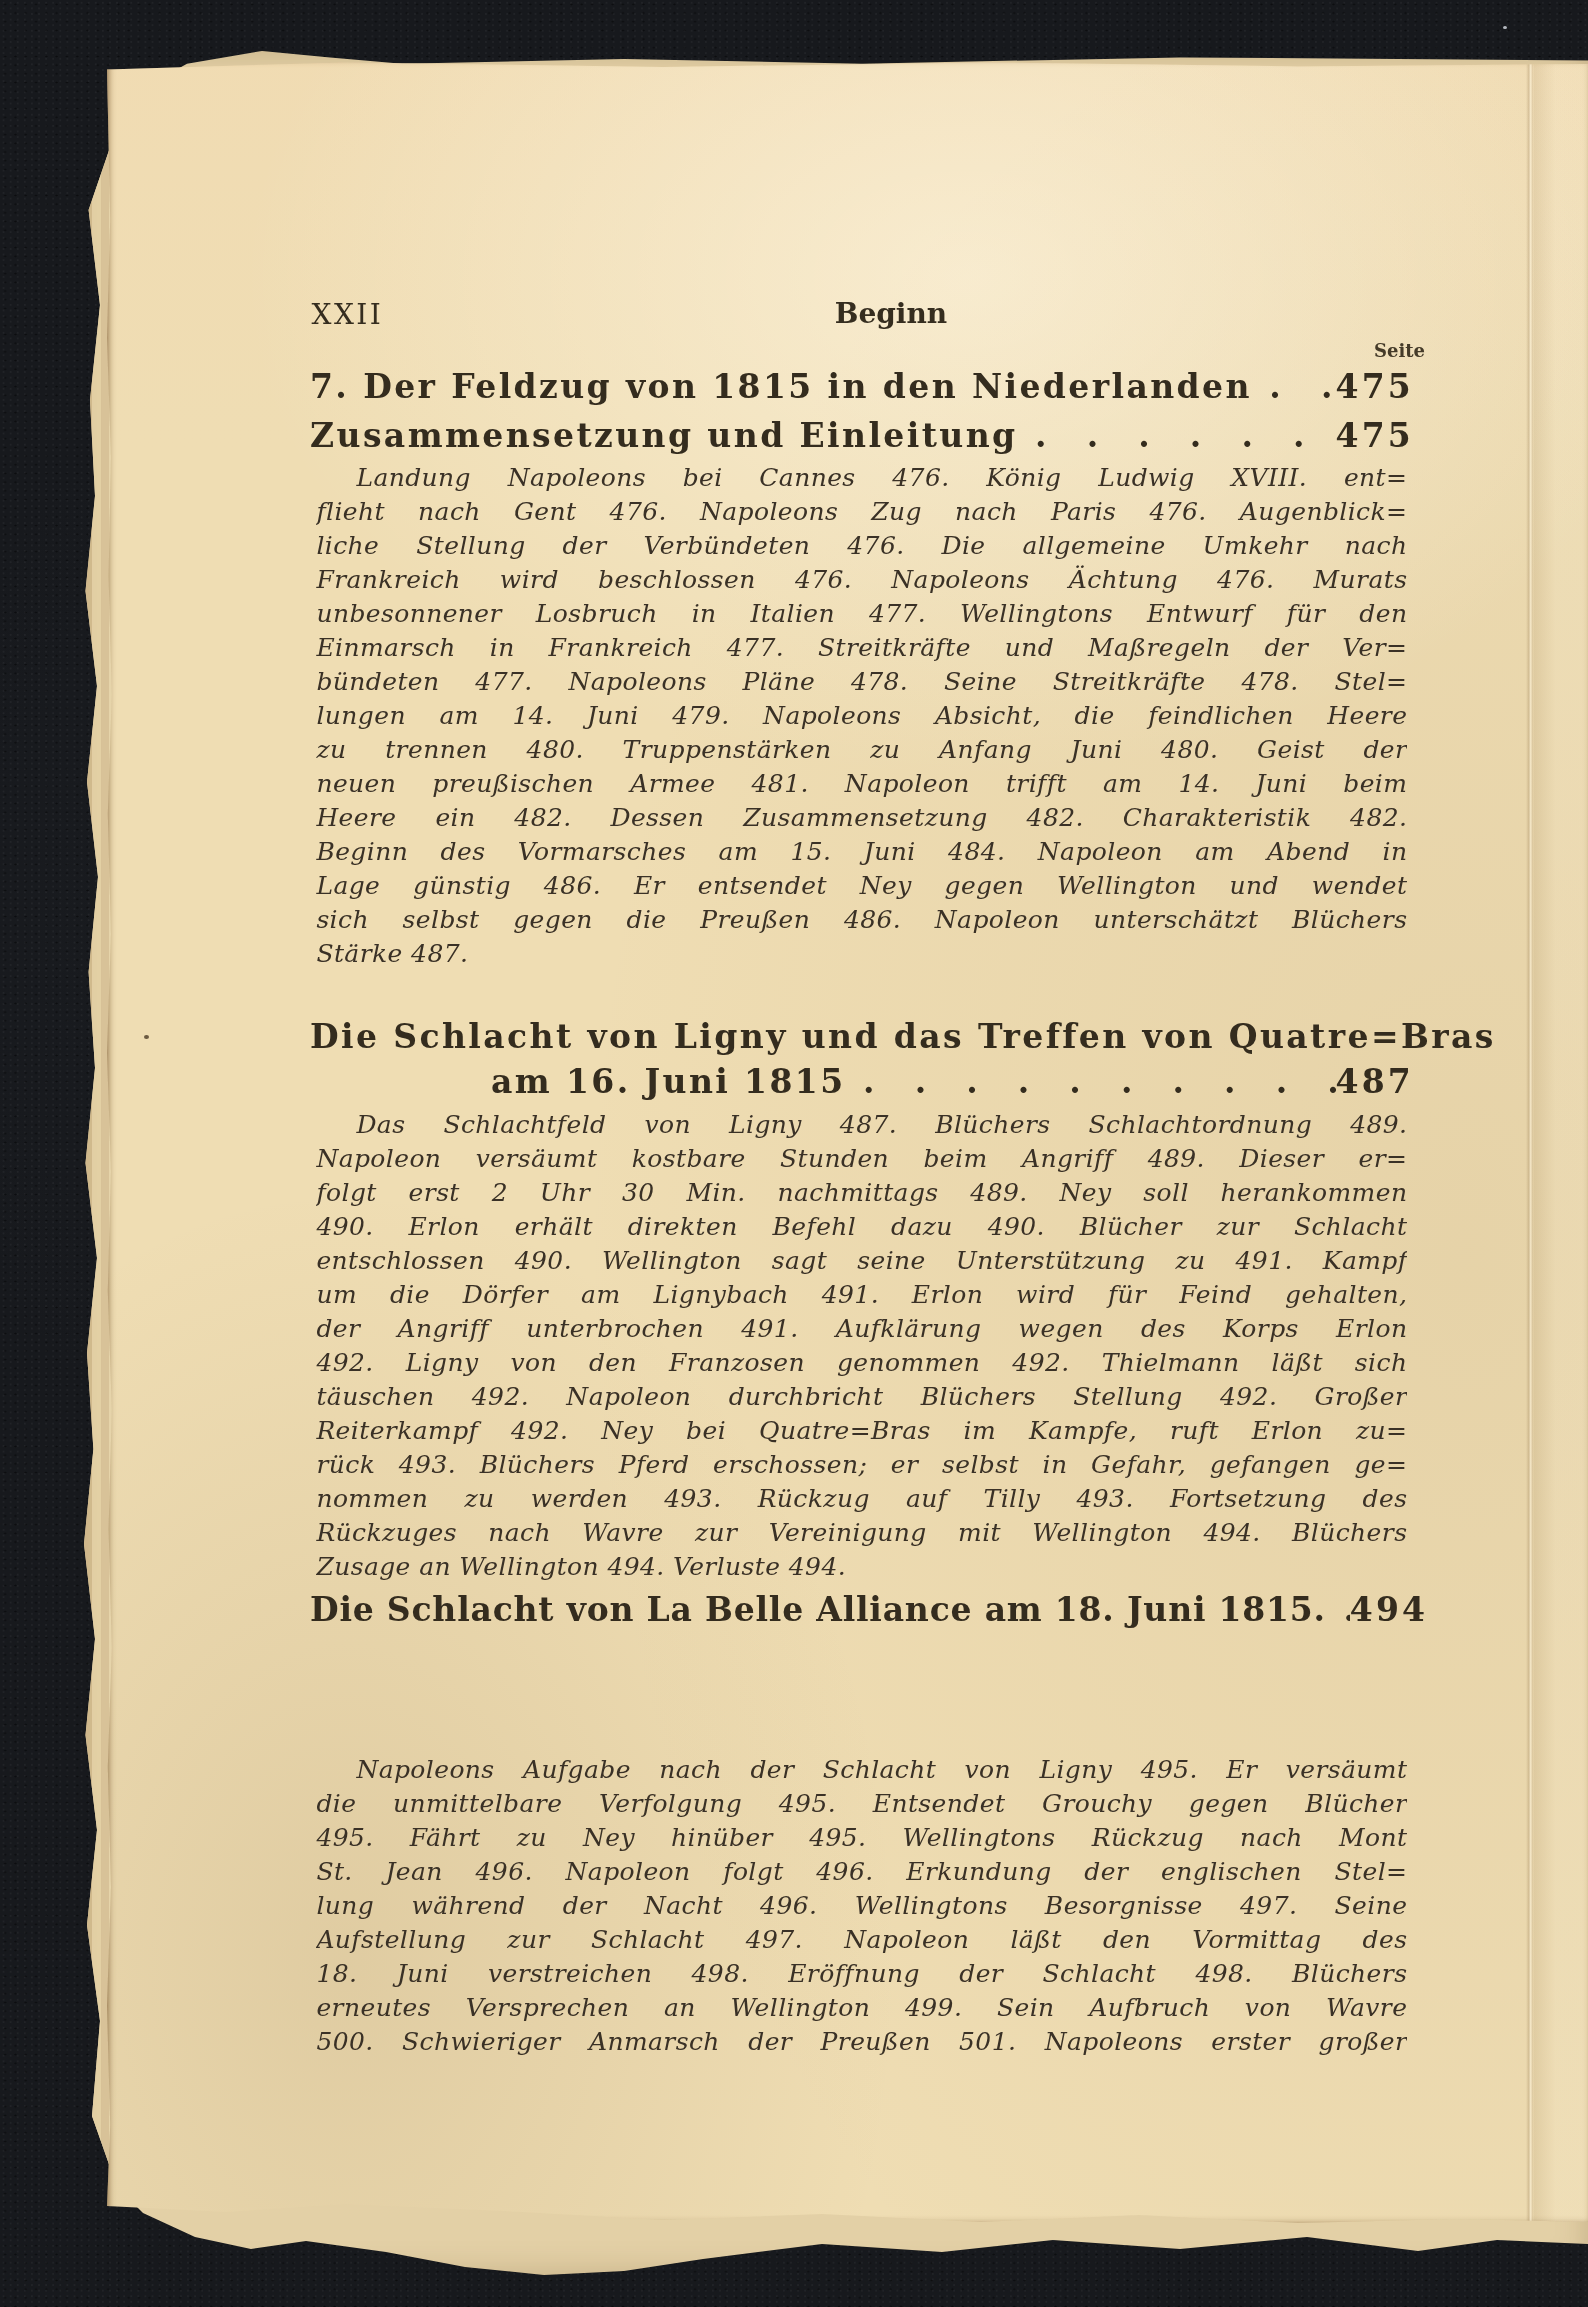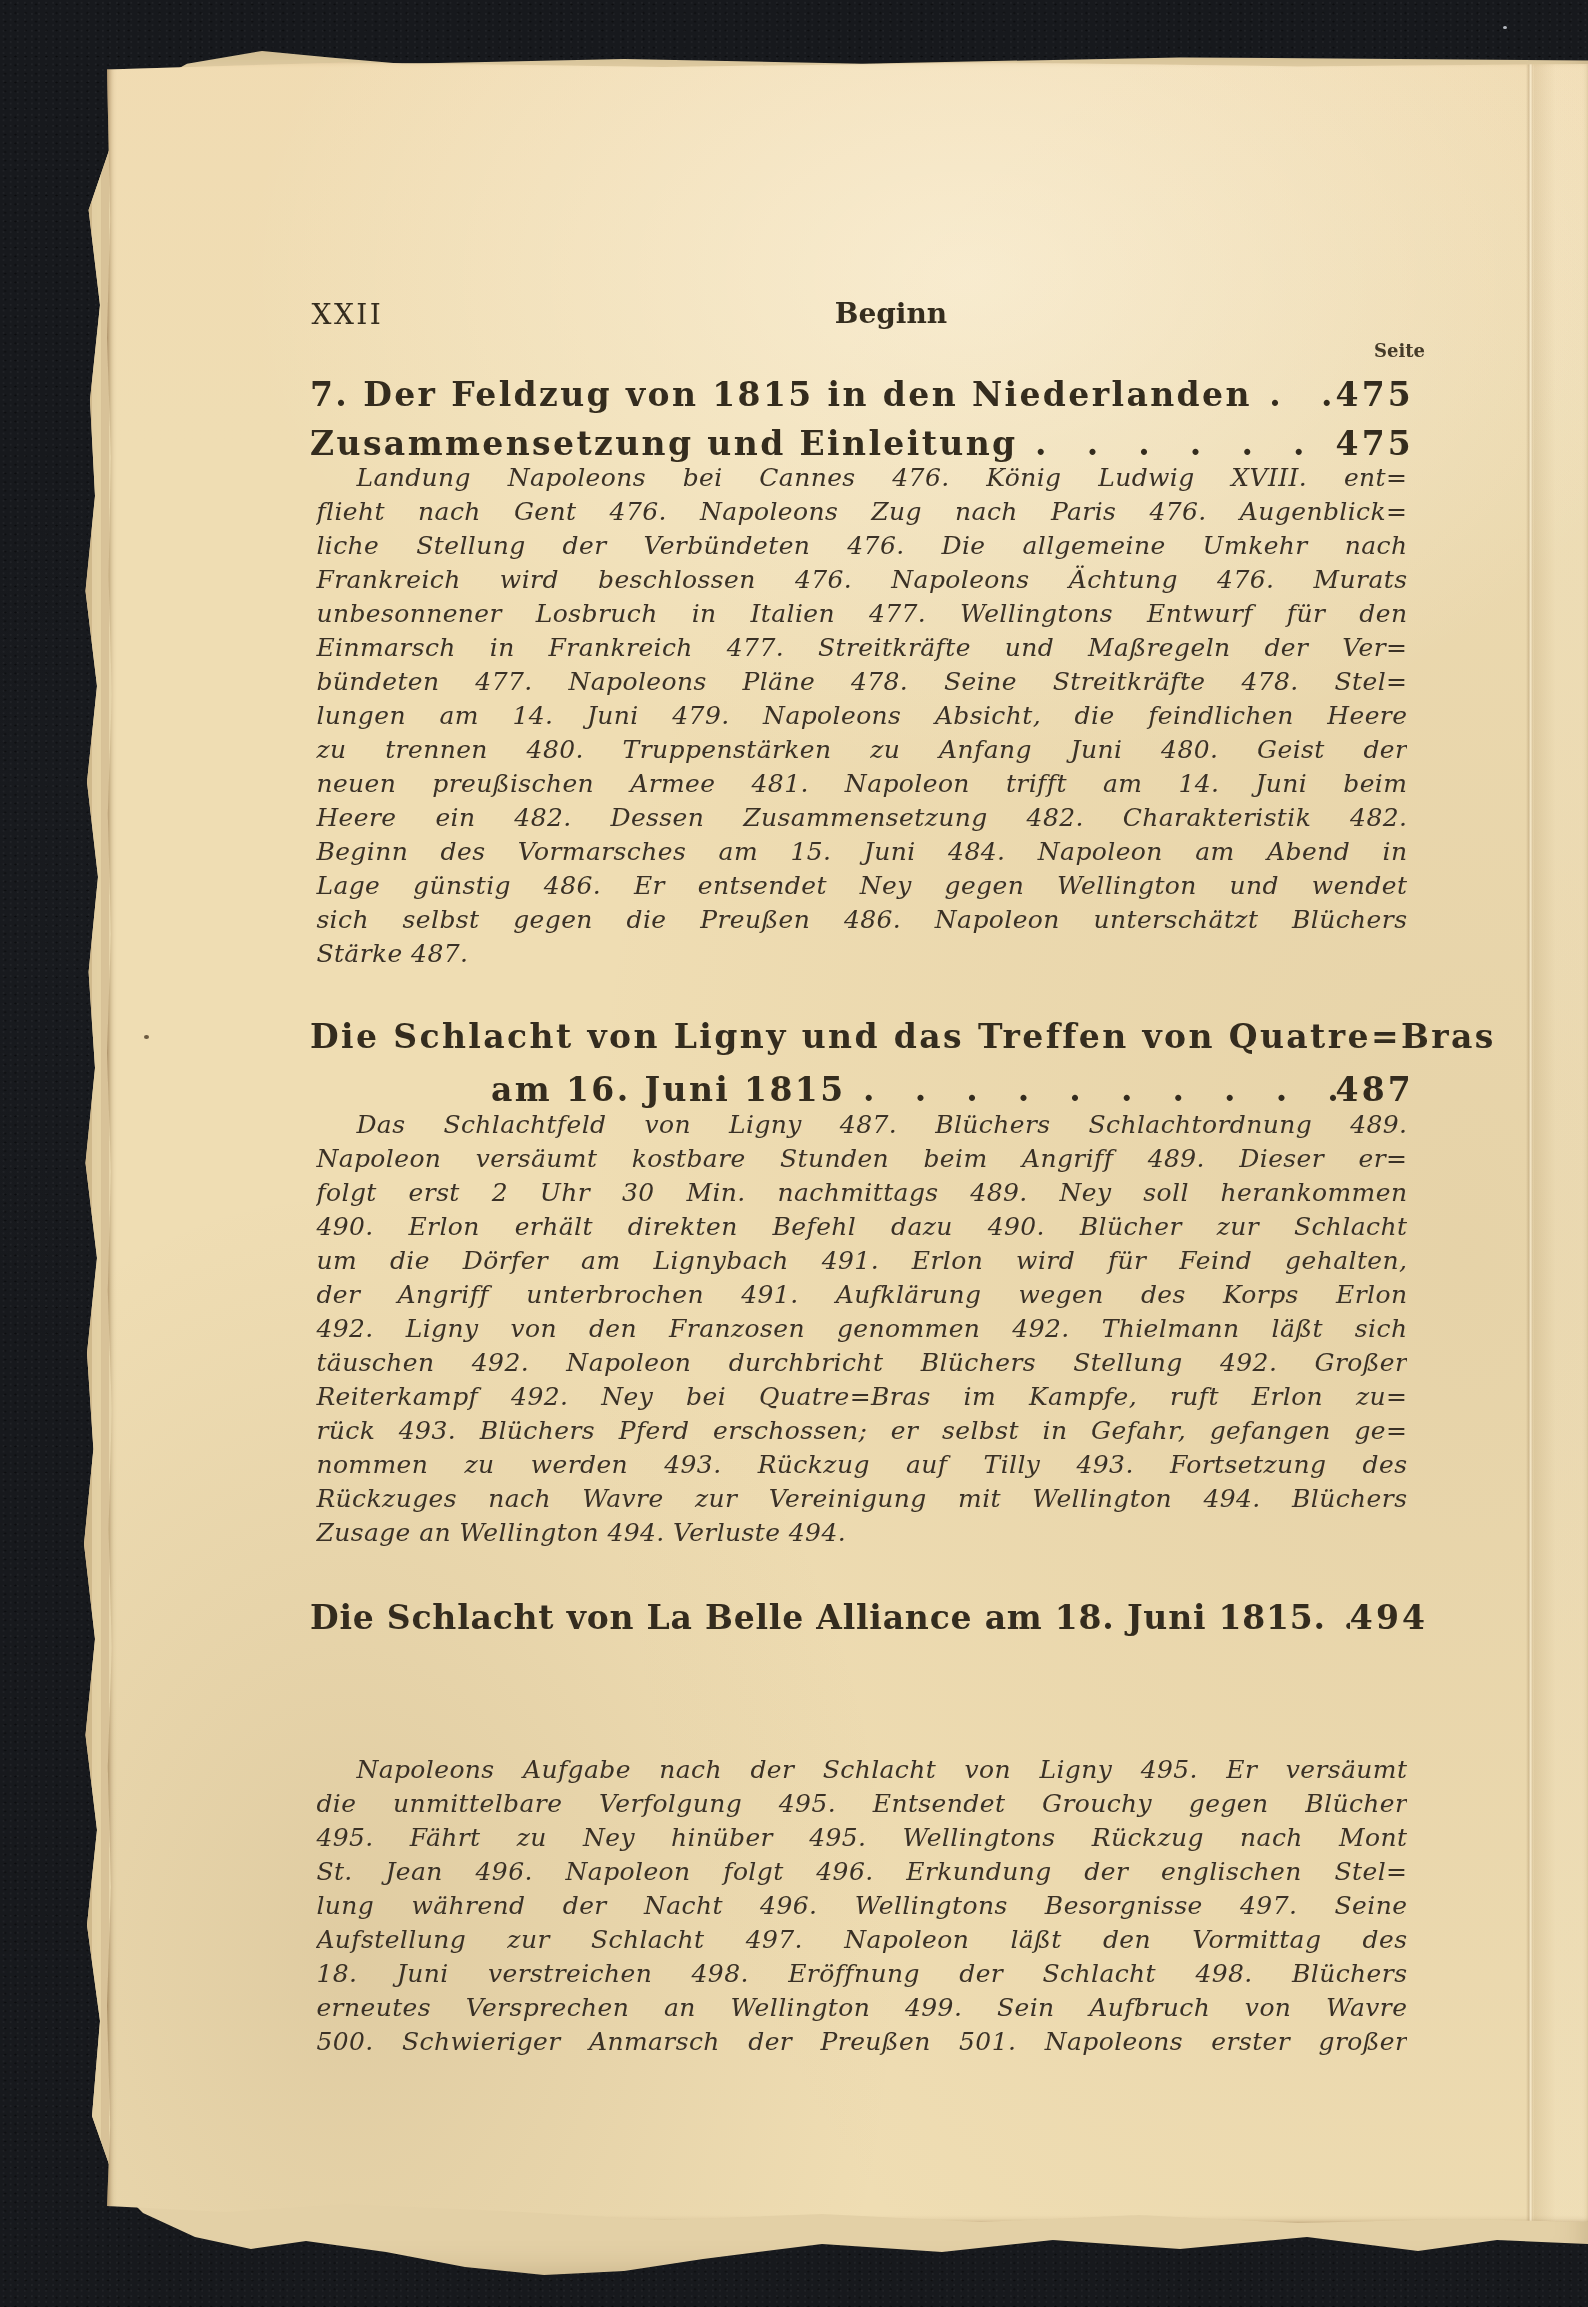--- a/index.html
+++ b/index.html
@@ -67,21 +67,21 @@
   .speck{position:absolute;border-radius:50%;}
   #speck-1{left:37px;top:975px;width:4.8px;height:4px;background:#4a3a26;opacity:.8;}
   #speck-2{left:1398px;top:-34px;width:4px;height:3.2px;background:#cfd4da;opacity:.85;}
   
   #content{position:absolute;left:203px;top:0;width:1104px;height:100%;color:#39301f;}
   #folio{position:absolute;left:1.6px;top:238px;font-size:28px;letter-spacing:2.4px;color:#352d1f;}
   #running-title{position:absolute;left:calc(50% + 29px);top:237px;transform:translateX(-50%);font-size:28px;font-weight:700;color:#352d1f;}
   #seite{position:absolute;right:-11px;top:280px;font-size:18px;font-weight:700;color:#453b29;}
   .toc-row{position:absolute;left:0;width:100%;display:flex;align-items:baseline;
     font-size:33px;font-weight:700;letter-spacing:2.4px;color:#342c1e;white-space:nowrap;}
-  .toc-label{white-space:nowrap;margin-top:8px;}
+  .toc-label{white-space:nowrap;}
   .toc-dots{flex:1 1 auto;overflow:hidden;white-space:nowrap;text-align:right;
     letter-spacing:14.3px;padding:0 6.4px 0 17.5px;}
   .toc-page{white-space:nowrap;letter-spacing:3.2px;}
   #row-chapter{top:307px;}
   #row-section1{top:356px;}
   #h2-line1{position:absolute;left:0;top:957px;width:100%;font-size:33px;font-weight:700;letter-spacing:2.4px;color:#342c1e;white-space:nowrap;}
   #row-section2{top:1002px;}
   #row-section2 .toc-label{padding-left:181px;}
   #row-section3{top:1530px;}
   #row-section3 .toc-label{letter-spacing:0.8px;}
@@ -150,20 +150,21 @@
       <span class="toc-dots">. . . . . . . . . . .</span>
       <span class="toc-page">487</span>
     </div>
 
     <div class="summary" id="summary-2">
       <div class="lines">
           <div class="line">Das Schlachtfeld von Ligny 487. Blüchers Schlachtordnung 489.</div>
           <div class="line">Napoleon versäumt kostbare Stunden beim Angriff 489. Dieser er=</div>
           <div class="line">folgt erst 2 Uhr 30 Min. nachmittags 489. Ney soll herankommen</div>
           <div class="line">490. Erlon erhält direkten Befehl dazu 490. Blücher zur Schlacht</div>
+          <div class="line">entschlossen 490. Wellington sagt seine Unterstützung zu 491. Kampf</div>
           <div class="line">um die Dörfer am Lignybach 491. Erlon wird für Feind gehalten,</div>
           <div class="line">der Angriff unterbrochen 491. Aufklärung wegen des Korps Erlon</div>
           <div class="line">492. Ligny von den Franzosen genommen 492. Thielmann läßt sich</div>
           <div class="line">täuschen 492. Napoleon durchbricht Blüchers Stellung 492. Großer</div>
           <div class="line">Reiterkampf 492. Ney bei Quatre=Bras im Kampfe, ruft Erlon zu=</div>
           <div class="line">rück 493. Blüchers Pferd erschossen; er selbst in Gefahr, gefangen ge=</div>
           <div class="line">nommen zu werden 493. Rückzug auf Tilly 493. Fortsetzung des</div>
           <div class="line">Rückzuges nach Wavre zur Vereinigung mit Wellington 494. Blüchers</div>
         </div>
       <div class="line last">Zusage an Wellington 494. Verluste 494.</div>

